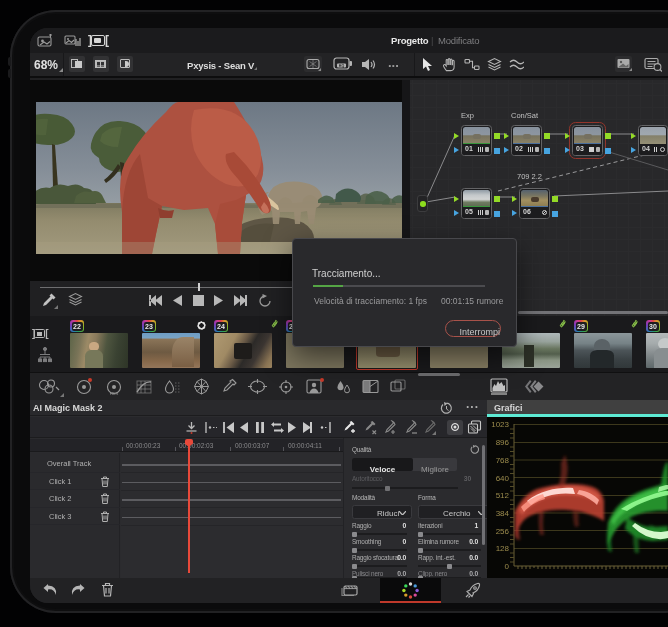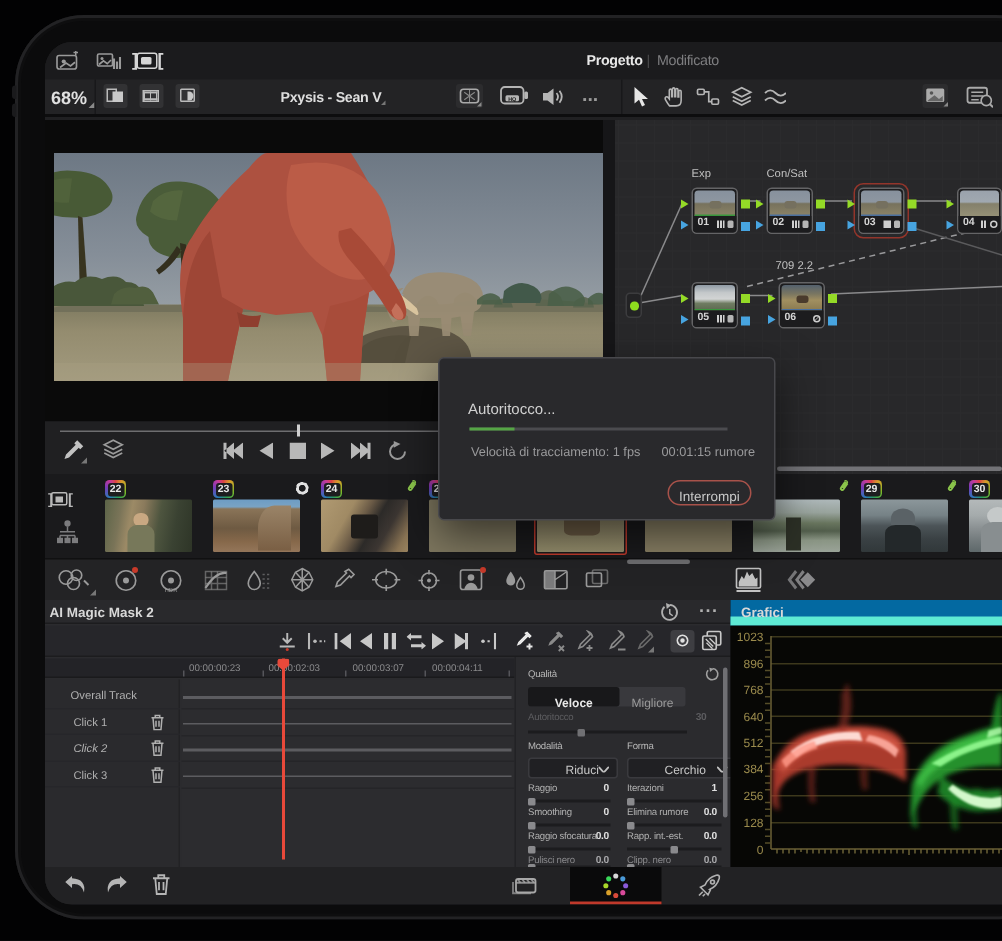--- a/index.html
+++ b/index.html
@@ -599,21 +599,21 @@
             <span style="left:19px;">Click 1</span>
             <svg class="tdel" viewBox="0 0 10 11">
               <g fill="none" stroke="#b0b0b0" stroke-width="1">
                 <path d="M1 2.5 h8 M3.5 2.5 v-1.5 h3 v1.5"></path>
                 <path d="M2 2.5 l.7 8 h4.6 l.7-8"></path>
                 <path d="M4 4.5 v4 M6 4.5 v4"></path>
               </g>
             </svg>
           </div>
       <div class="trow" style="top:37px;">
-            <span style="left:19px;font-style:italic;">Click 2</span>
+            <span style="left:19px;">Click 2</span>
             <svg class="tdel" viewBox="0 0 10 11">
               <g fill="none" stroke="#b0b0b0" stroke-width="1">
                 <path d="M1 2.5 h8 M3.5 2.5 v-1.5 h3 v1.5"></path>
                 <path d="M2 2.5 l.7 8 h4.6 l.7-8"></path>
                 <path d="M4 4.5 v4 M6 4.5 v4"></path>
               </g>
             </svg>
           </div>
       <div class="trow" style="top:54.5px;">
             <span style="left:19px;">Click 3</span>
@@ -706,21 +706,21 @@
       <div class="strack" style="left:8px;top:139px;width:55px;">
             <i style="left:0;"></i>
           </div>
       <div class="strack" style="left:74px;top:139px;width:63px;">
             <i style="left:0;"></i>
           </div>
     </div>
     <div class="abs" style="left:452px;top:45px;width:3px;height:100px;background:#707074;border-radius:2px;"></div>
   </div>
   <div class="rightpanel">
-    <div class="abs" style="left:0;top:0;width:181px;height:17px;background:#0369a1;border-bottom:6px solid #5eead4;text-align:center;">
+    <div class="abs" style="left:0;top:0;width:181px;height:17px;background:#404040;border-bottom:3px solid #5eead4;text-align:center;">
       <span class="abs" style="left:7px;top:3px;font-size:9px;font-weight:bold;color:#d8d8d8;">Grafici</span>
     </div>
     <svg class="abs" style="left:0;top:17px" width="181" height="161" viewBox="0 0 181 161">
       <defs>
         <filter id="bl1" x="-30%" y="-30%" width="160%" height="160%">
               <feGaussianBlur stdDeviation="1.6"></feGaussianBlur>
             </filter>
         <filter id="bl2" x="-30%" y="-30%" width="160%" height="160%">
               <feGaussianBlur stdDeviation="0.7"></feGaussianBlur>
             </filter>
@@ -775,26 +775,26 @@
       </g>
       <g filter="url(#bl2)">
         <path d="M134 92 C148 83 164 77 178 74 L181 74 L181 78 C166 81 152 86 140 94 Z" fill="#9aff96" opacity="0.85"></path>
         <path d="M148 106 q12 9 26 9 l7 -1 0 7 q-10 3 -22 -2 q-8 -4 -14 -10 z" fill="#dcffd4" opacity="0.95"></path>
         <path d="M172 70 l7 -2 2 0 0 4 -10 3 z" fill="#b8ffb0" opacity="0.8"></path>
       </g>
     </svg>
   </div>
 
   <div class="abs" style="left:292px;top:238px;width:225px;height:109px;background:#29292c;border:1px solid #48484c;border-radius:4px;box-shadow:0 10px 28px rgba(0,0,0,0.55);z-index:20;">
-    <span class="abs" style="left:19px;top:29px;font-size:10px;color:#d0d0d0;">Autoritocco...</span>
+    <span class="abs" style="left:19px;top:29px;font-size:10px;color:#d0d0d0;">Tracciamento...</span>
     <div class="abs" style="left:20px;top:46px;width:172px;height:2px;background:#4b4b4f;"></div>
     <div class="abs" style="left:20px;top:46px;width:30px;height:2px;background:#55a545;"></div>
     <span class="abs" style="left:21px;top:57px;font-size:8.5px;color:#9a9a9c;">Velocità di tracciamento: 1 fps</span>
     <span class="abs" style="left:148px;top:57px;font-size:8.5px;color:#9a9a9c;">00:01:15 rumore</span>
-    <div class="abs" style="left:152px;top:81px;width:56px;height:17px;border:1px solid #a8524a;border-radius:9px;text-align:center;">
+    <div class="abs" style="left:152px;top:81px;width:56px;height:17px;border:1px solid #a8524a;border-radius:9px;text-align:right;">
       <span style="font-size:9px;color:#c8c8c8;line-height:16px;">Interrompi</span>
     </div>
   </div>
   <div class="bottombar">
     <svg class="abs" style="left:12px;top:5px" width="17" height="14" viewBox="0 0 17 14">
           <path d="M6 1 L1.5 5 L6 9 V6.5 q6-1 8 5.5 q1.5-9-8-9.5 z" fill="#b5b5b5"></path>
         </svg>
     <svg class="abs" style="left:39px;top:5px" width="17" height="14" viewBox="0 0 17 14">
           <path d="M11 1 L15.5 5 L11 9 V6.5 q-6-1 -8 5.5 q-1.5-9 8-9.5 z" fill="#b5b5b5"></path>
         </svg>

